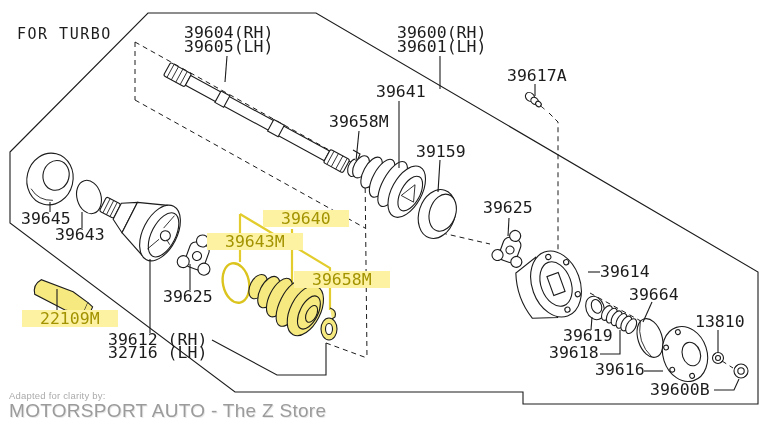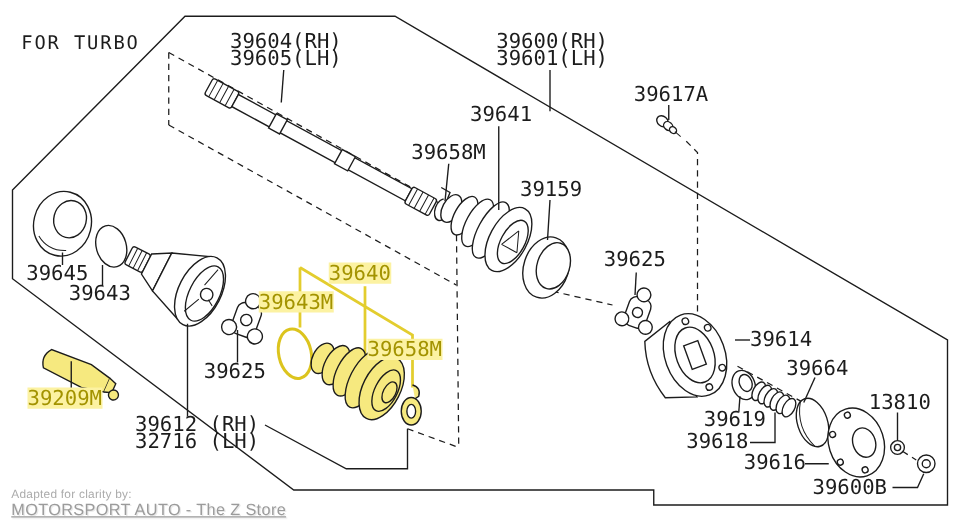--- a/index.html
+++ b/index.html
@@ -1,26 +1,26 @@
 <!DOCTYPE html>
 <html><head>
 <meta charset="utf-8">
 <style>
   html,body{margin:0;padding:0;background:#fff;}
   .stage{position:relative;width:769px;height:424px;background:#ffffff;overflow:hidden;
          font-family:"DejaVu Sans Mono", monospace;}
   .art{position:absolute;left:0;top:0;}
   .lbl{position:absolute;font-size:16.5px;line-height:17px;color:#1c1c1c;white-space:pre;
        letter-spacing:0px;}
-  .lbl.hl{background:#fcf2a2;color:#a39300;padding:0 0;margin-left:-2px;}
+  .lbl.hl{background:#fcf2a2;color:#a39300;padding:0 18px;margin-left:-2px;}
   .corner{font-size:15px;letter-spacing:1.5px;}
   .credit{position:absolute;font-family:Liberation Sans, sans-serif;font-size:9.5px;
           color:#ababab;letter-spacing:.2px;}
-  .brand{position:absolute;font-family:"Liberation Sans", sans-serif;font-size:13px;
-         color:#9b9b9b;letter-spacing:.3px;text-shadow:1px 1px 0 #e9e9e9;text-decoration:underline;}
+  .brand{position:absolute;font-family:"Liberation Sans", sans-serif;font-size:19px;
+         color:#9b9b9b;letter-spacing:.3px;text-shadow:1px 1px 0 #e9e9e9;}
   
   .ln{stroke:#1c1c1c;fill:none;stroke-width:1.1;}
   .dash{stroke:#1c1c1c;fill:none;stroke-width:1;stroke-dasharray:5 4;}
   .part{fill:#ffffff;stroke:#1c1c1c;stroke-width:1.1;}
   .ypart{fill:#f6e97f;stroke:#1c1c1c;stroke-width:1.1;}
   .ykit{stroke:#e3cd2e;stroke-width:2.2;fill:none;}
   .yring{stroke:#dcc41e;stroke-width:2.4;fill:none;}
   .thin{stroke-width:0.8;fill:none;stroke:#1c1c1c;}
 </style>
 </head>
@@ -239,21 +239,21 @@
   <div class="lbl" style="left:563px;top:327px">39619</div>
   <div class="lbl" style="left:549px;top:344px">39618</div>
   <div class="lbl" style="left:595px;top:361px">39616</div>
   <div class="lbl" style="left:650px;top:381px">39600B</div>
   <div class="lbl" style="left:21px;top:210px">39645</div>
   <div class="lbl" style="left:55px;top:226px">39643</div>
   <div class="lbl" style="left:163px;top:288px">39625</div>
   <div class="lbl" style="left:108px;top:331px">39612 (RH)</div>
   <div class="lbl" style="left:108px;top:344px">32716 (LH)</div>
 
-  <div class="lbl hl" style="left:24px;top:310px">39209M</div>
+  <div class="lbl hl" style="left:24px;top:310px">22109M</div>
   <div class="lbl hl" style="left:265px;top:210px">39640</div>
   <div class="lbl hl" style="left:209px;top:233px">39643M</div>
   <div class="lbl hl" style="left:296px;top:271px">39658M</div>
 
   <div class="credit" style="left:9px;top:390px">Adapted for clarity by:</div>
   <div class="brand" style="left:9px;top:400px">MOTORSPORT AUTO - The Z Store</div>
 
 </div>
 
 </body></html>

